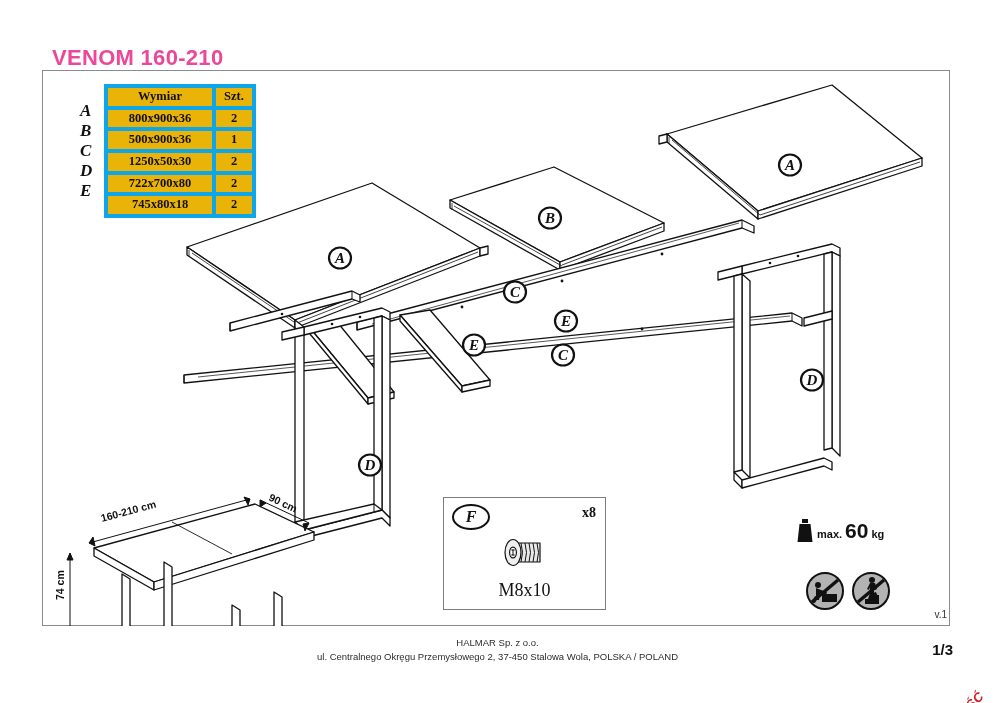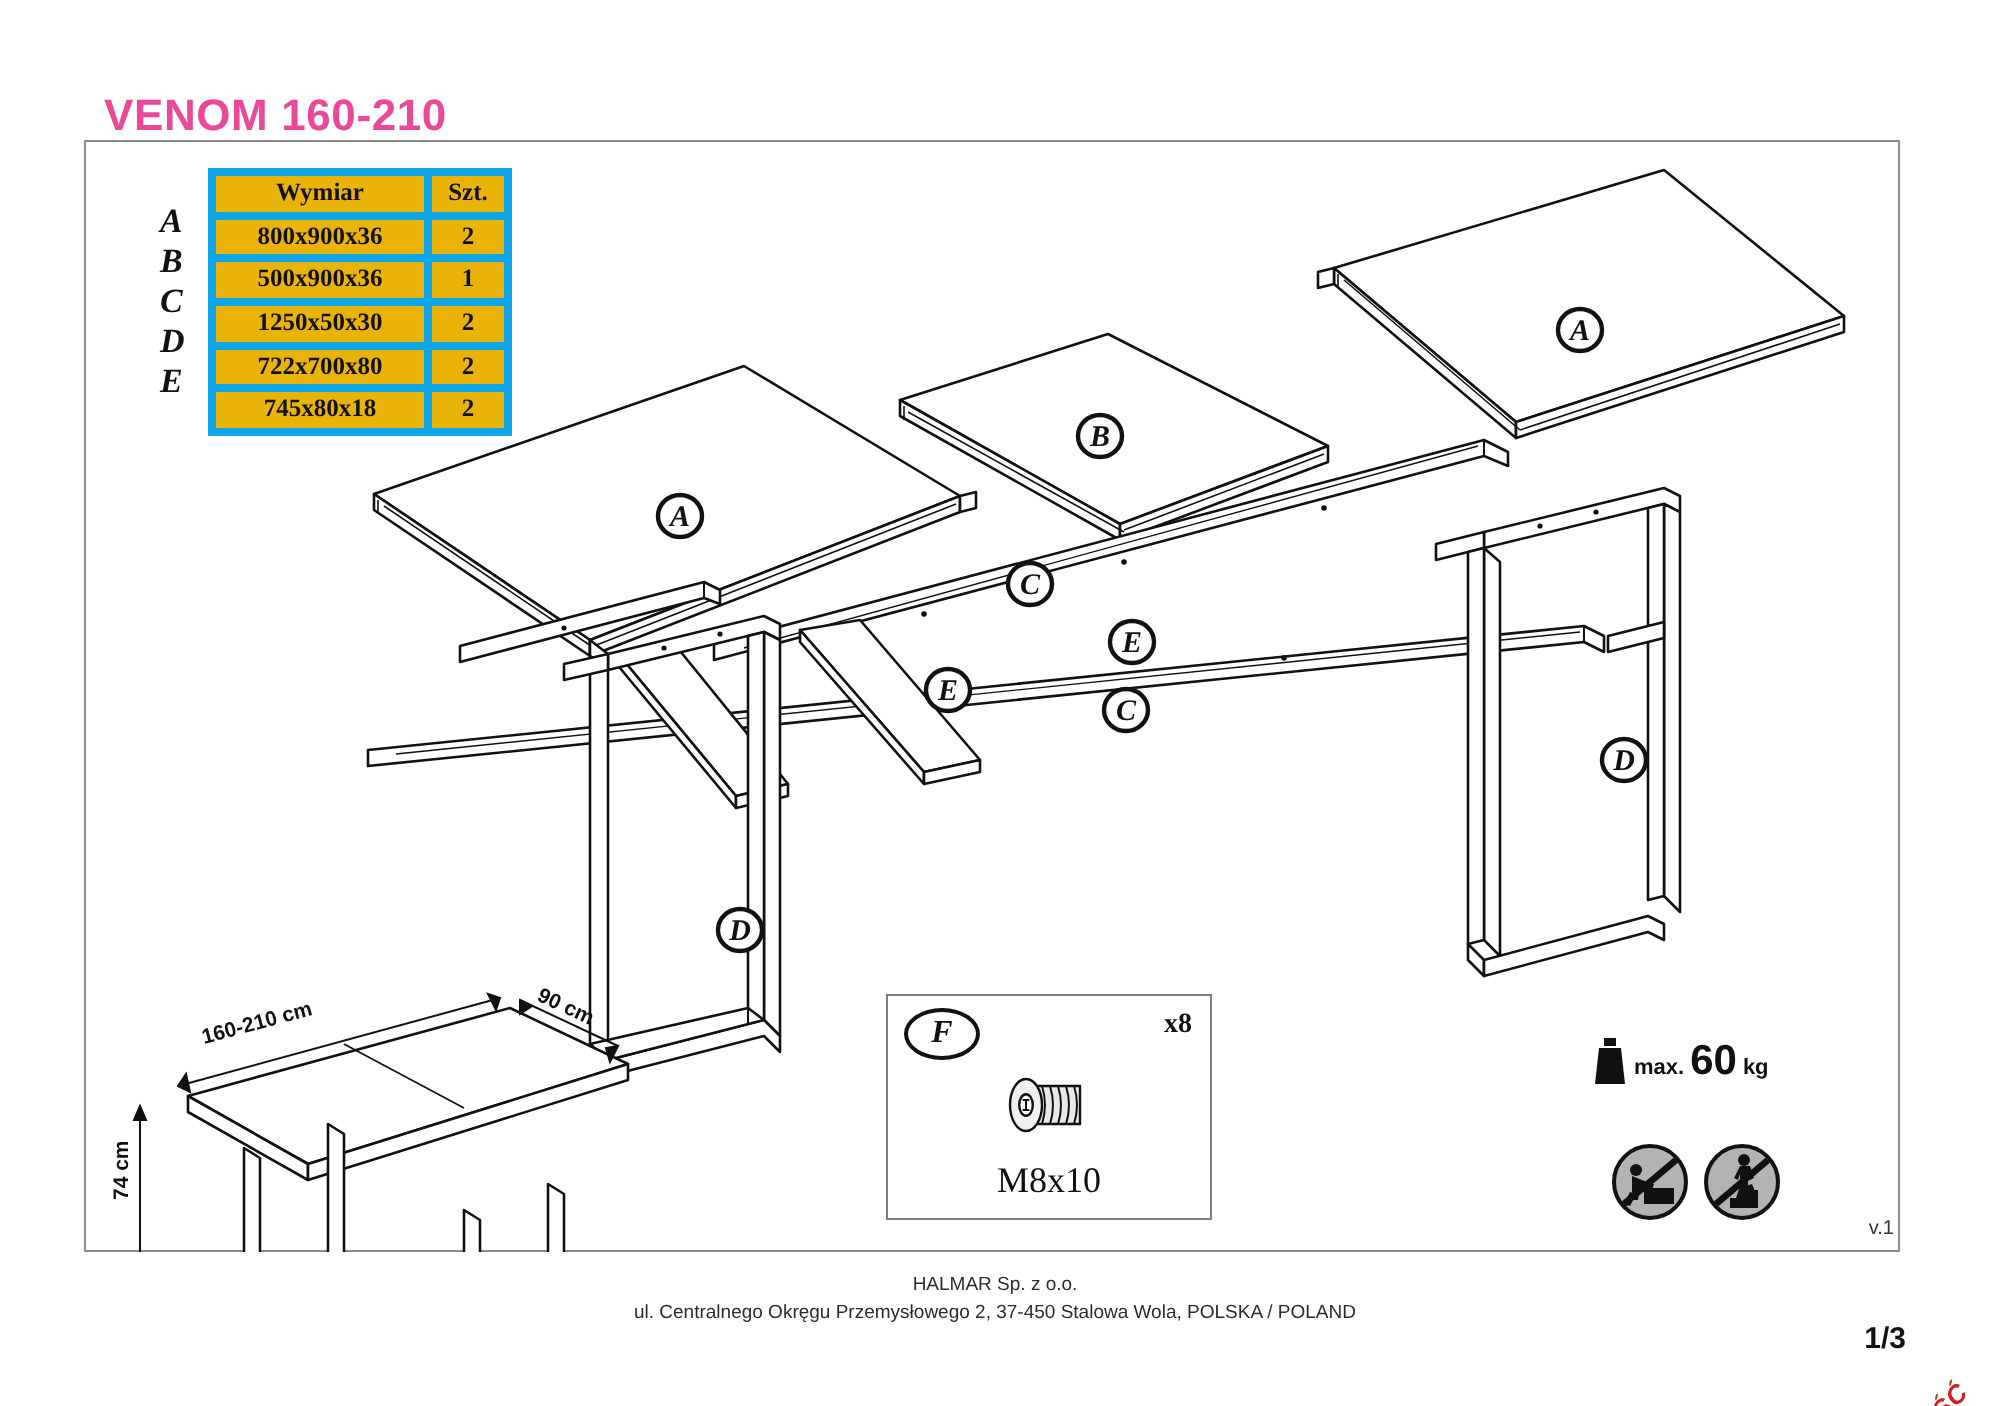--- a/index.html
+++ b/index.html
@@ -49,21 +49,21 @@
   #load-text{display:flex;align-items:baseline;gap:3px;font-weight:bold;}
   .t-small{font-size:11px;}
   .t-big{font-size:21px;}
   #warn{position:absolute;left:806px;top:572px;display:flex;gap:8px;}
 
   
   #footer{position:absolute;left:0;right:0;top:636px;text-align:center;
           font-size:9.5px;line-height:1.45;color:#2b2b2b;}
   #footer .l1{font-weight:normal;}
   #ver{position:absolute;right:48px;top:609px;font-size:10px;color:#333;}
-  #page-no{position:absolute;right:42px;top:641px;font-size:15px;font-weight:bold;margin-top:20px;}
+  #page-no{position:absolute;right:42px;top:641px;font-size:15px;font-weight:bold;}
   #nowosc{position:absolute;right:8px;bottom:4px;transform:rotate(-45deg);
           transform-origin:100% 100%;color:#d02020;font-weight:bold;font-style:italic;
           font-size:13px;letter-spacing:.5px;white-space:nowrap;}
 </style>
 </head>
 <body>
 
 <div id="title">VENOM 160-210</div>
 
 <div id="frame"></div>

